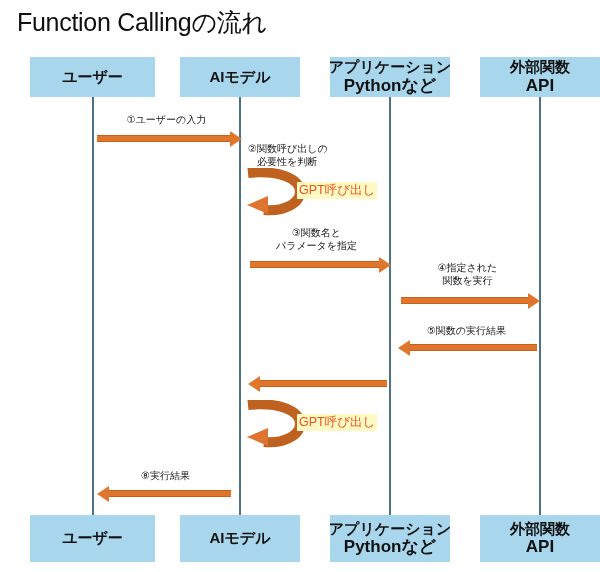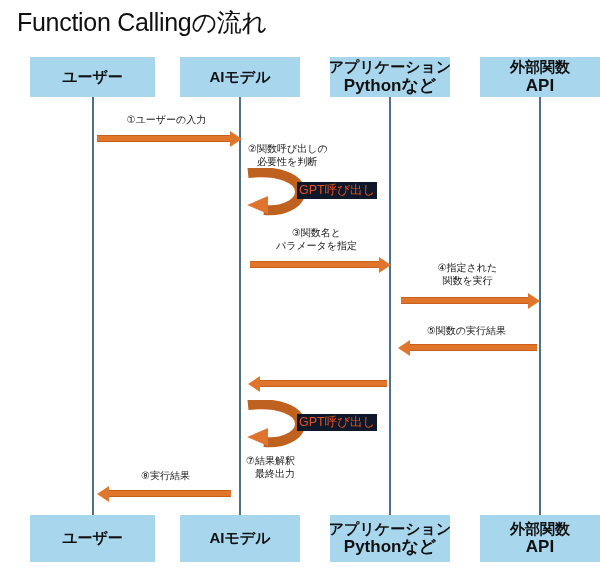--- a/index.html
+++ b/index.html
@@ -79,21 +79,21 @@
     white-space:nowrap;
     color:#151515;
   }
 
   
   .loop-arrow{ position:absolute; }
 
   
   .gpt-tag{
     position:absolute;
-    background:#0f172a;
+    background:#fef9c3;
     color:#E8521F;
     font-size:12.5px;
     line-height:1.15;
     padding:1px 2px 2px 2px;
     white-space:nowrap;
     font-weight:500;
   }
 </style>
 </head>
 <body>
@@ -196,24 +196,20 @@
   </div>
 
   <div class="loop-arrow" style="left:244px; top:400px; width:64px; height:48px;">
     <svg width="64" height="48" viewBox="0 0 64 48">
       <path d="M4 5 C 34 2, 56 10, 56 24 C 56 36, 38 44, 20 42" fill="none" stroke="#C0621F" stroke-width="10" stroke-linecap="butt"></path>
       <path d="M24 28 L24 46 L3 37 Z" fill="#DE7430"></path>
     </svg>
   </div>
   <div class="gpt-tag" style="left:297px; top:414px;">GPT呼び出し</div>
 
-  <div class="msg-label" style="left:246px; top:455px; width:150px; text-align:left;">
-    <span>⑦結果解釈</span><br>
-    <span style="padding-left:9px;">最終出力</span>
-  </div>
 
   <div class="msg-label" style="left:93px; top:470px; width:145px;">
     <span>⑧実行結果</span>
   </div>
   <div class="msg left" style="left:108px; top:490px; width:123px; height:9px;">
     <div class="shaft" style="width:123px;"></div>
     <div class="head"></div>
   </div>
 
 </div>

